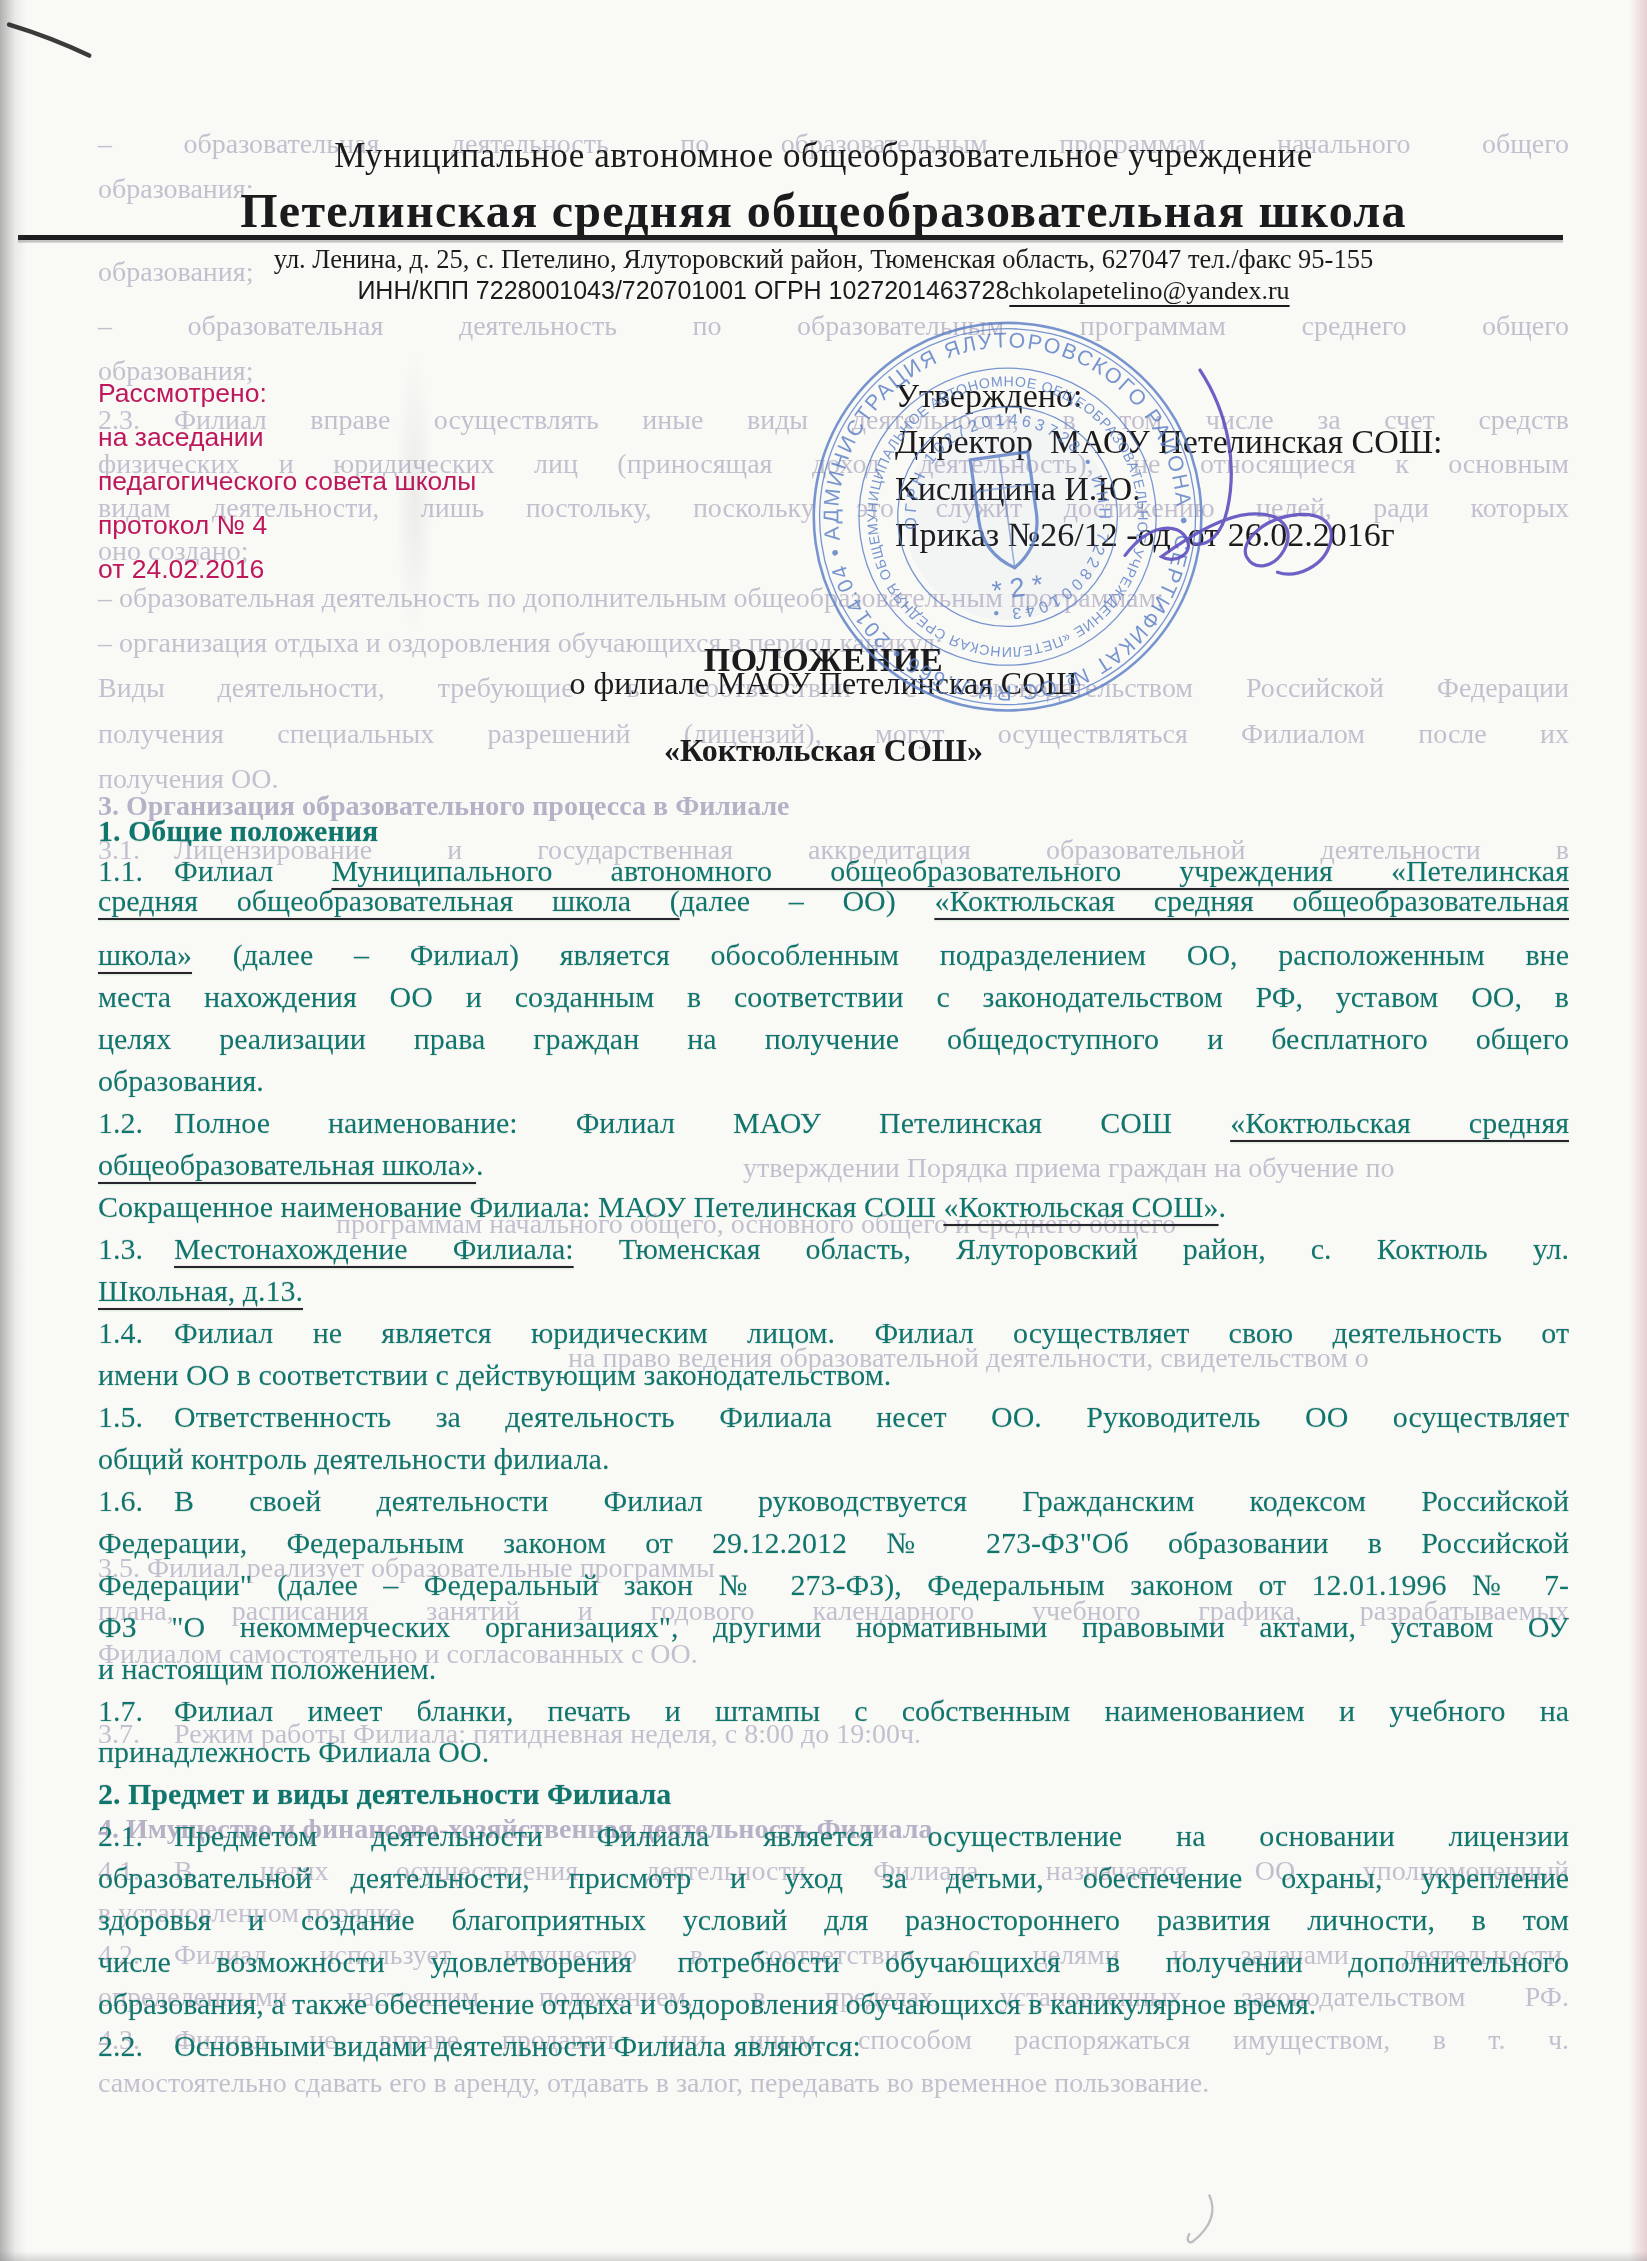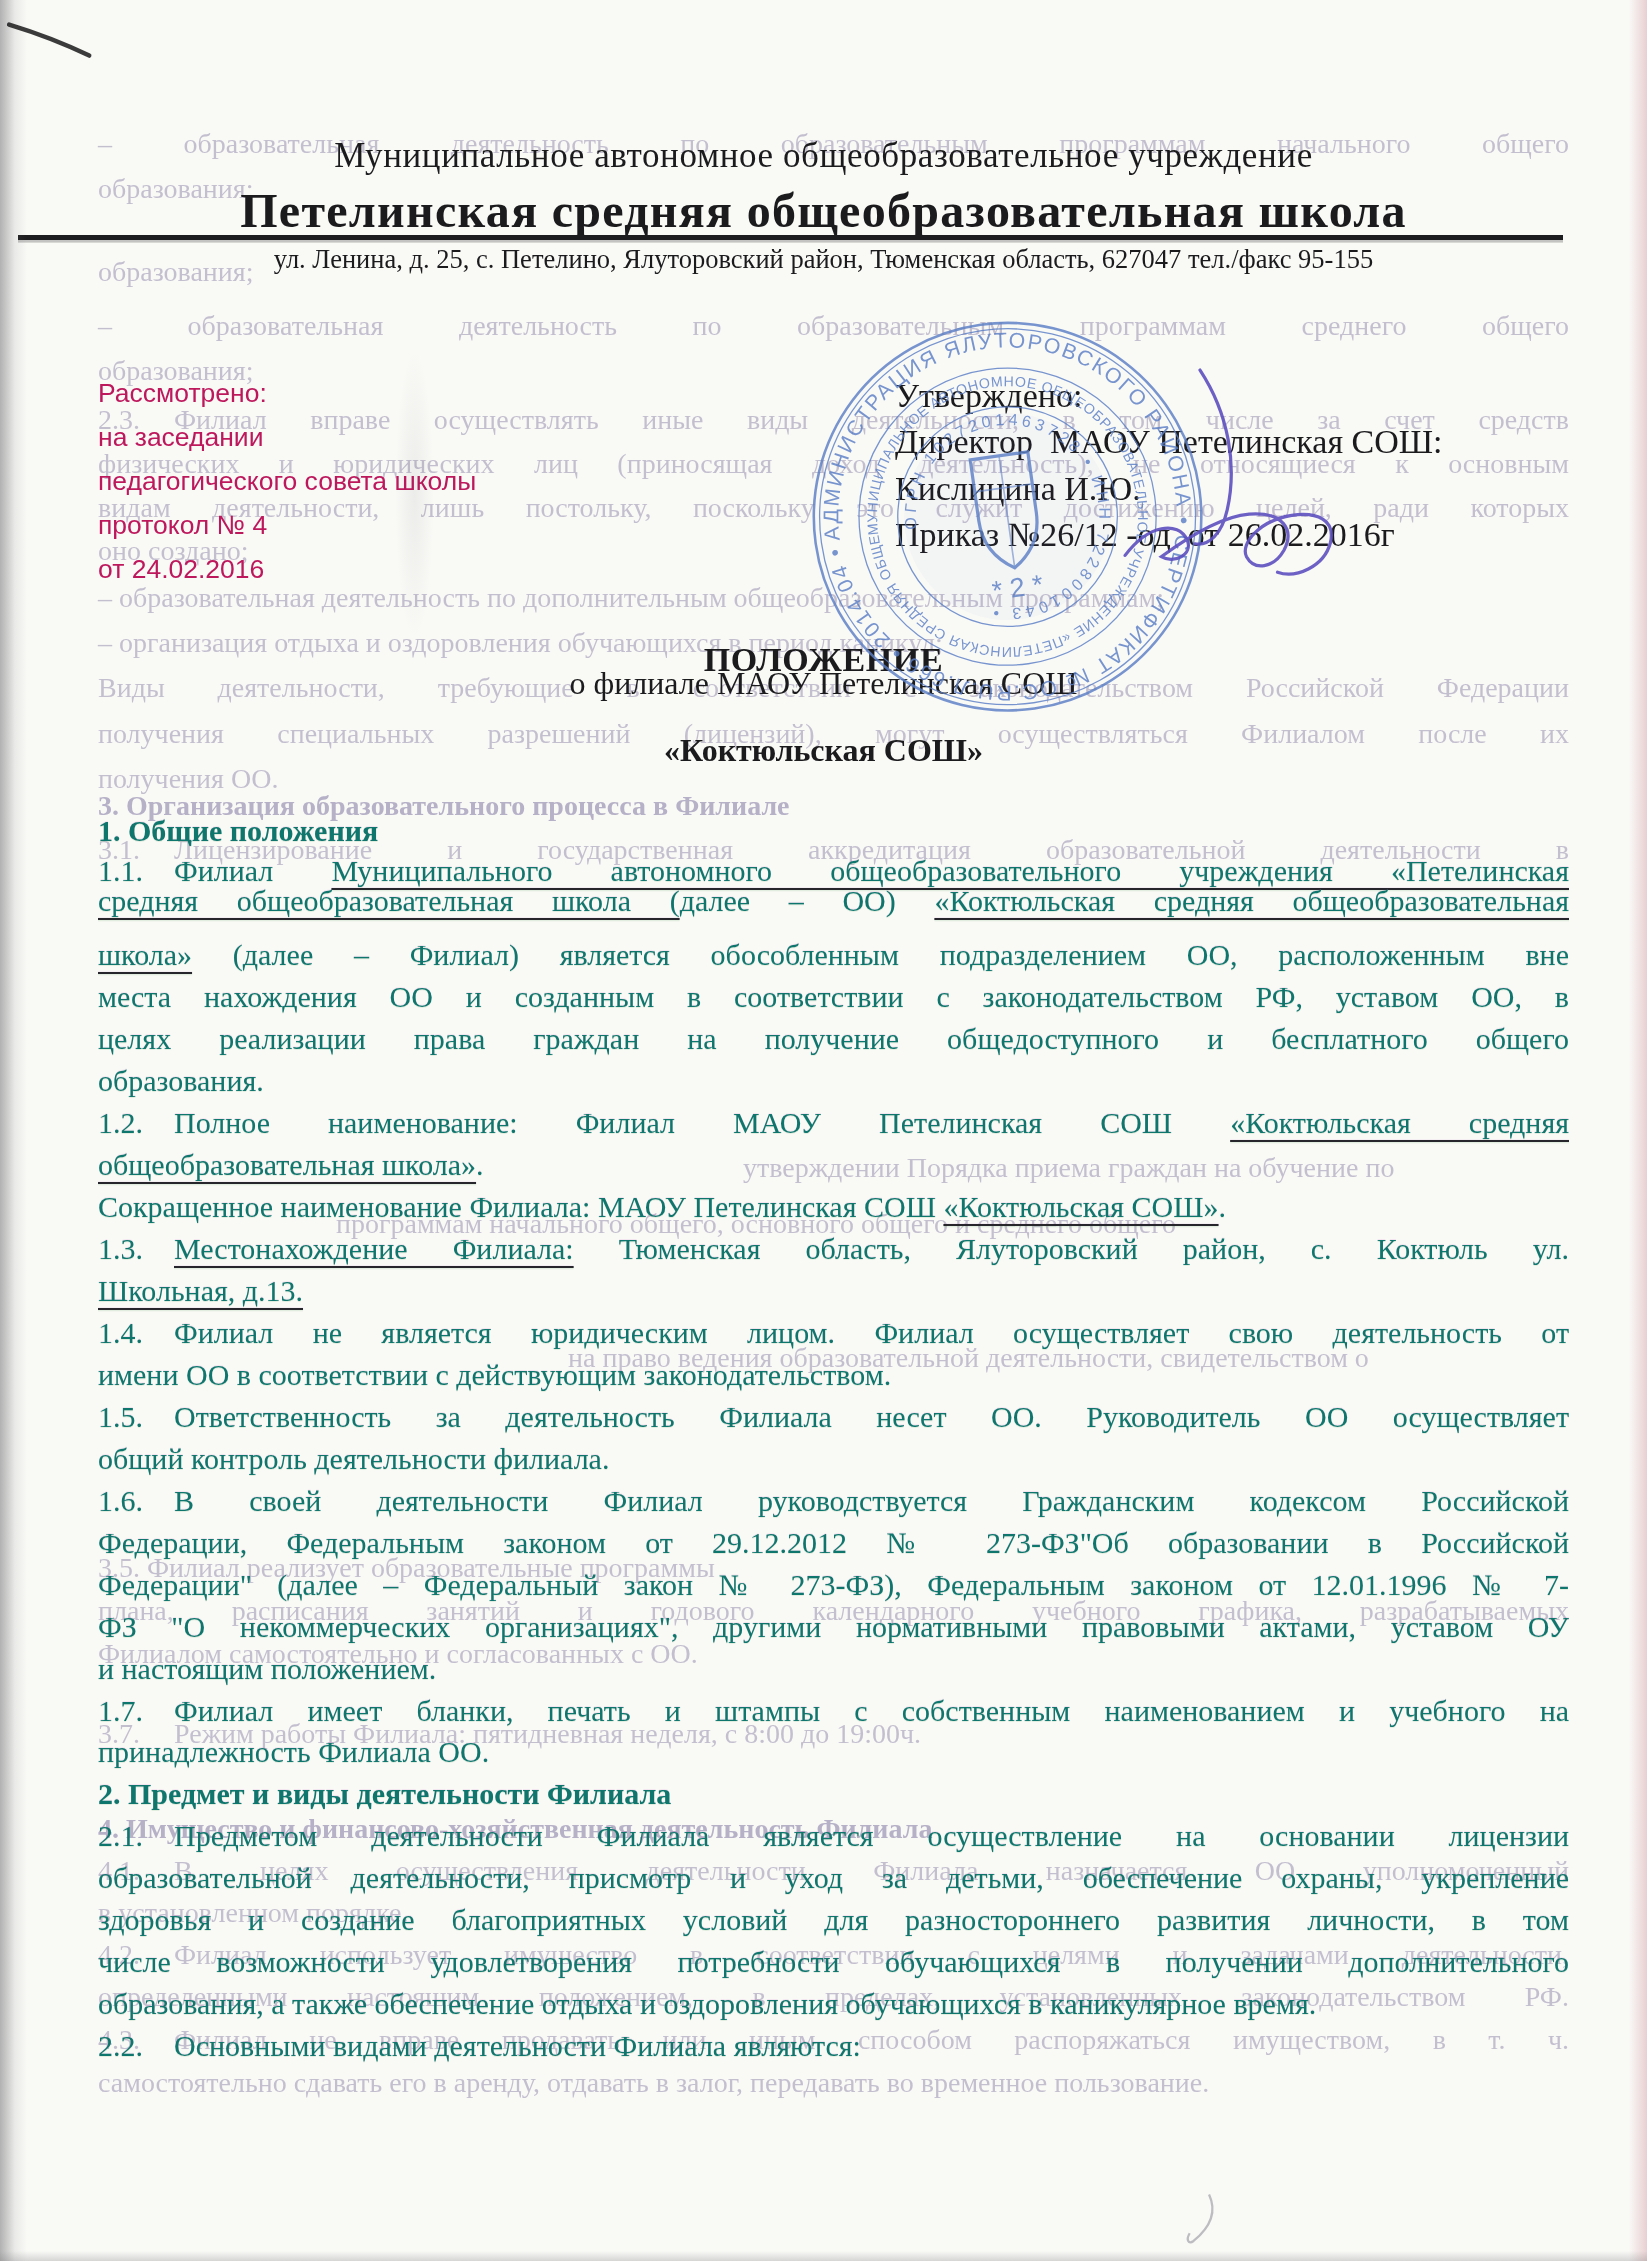--- a/index.html
+++ b/index.html
@@ -80,20 +80,23 @@
       <div class="ghost j" style="top: 1939px;"><span class="num">4.2.</span><span>Филиал использует имущество в соответствии с целями и задачами деятельности,</span></div>
       <div class="ghost j" style="top: 1981px;"><span>определенными настоящим положением, в пределах, установленных законодательством РФ.</span></div>
       <div class="ghost j" style="top: 2024px;"><span class="num">4.3.</span><span>Филиал не вправе продавать или иным способом распоряжаться имуществом, в т. ч.</span></div>
       <div class="ghost" style="top: 2067px;"><span>самостоятельно сдавать его в аренду, отдавать в залог, передавать во временное пользование.</span></div>
     </div>
 
   <div class="abs center h-org">Муниципальное автономное общеобразовательное учреждение</div>
   <div class="abs center h-name">Петелинская средняя общеобразовательная школа</div>
   <div class="abs rule"></div>
   <div class="abs center h-addr">ул. Ленина, д. 25, с. Петелино, Ялуторовский район, Тюменская область, 627047 тел./факс 95-155</div>
+  <div class="abs center h-inn">
+    <span class="inn-prefix">ИНН/КПП 7228001043/720701001 ОГРН 1027201463728</span><span class="inn-email">chkolapetelino@yandex.ru</span>
+  </div>
 
   <div class="abs rev-line" style="top:378px">Рассмотрено:</div>
   <div class="abs rev-line" style="top:422px">на заседании</div>
   <div class="abs rev-line" style="top:466px">педагогического совета школы</div>
   <div class="abs rev-line" style="top:510px">протокол № 4</div>
   <div class="abs rev-line" style="top:554px">от 24.02.2016</div>
 
   <div class="abs app-line" style="top:377px">Утверждено:</div>
   <div class="abs app-line" style="top:423px">Директор&nbsp; МАОУ Петелинская СОШ:</div>
   <div class="abs app-line" style="top:470px">Кислицина И.Ю.</div>

